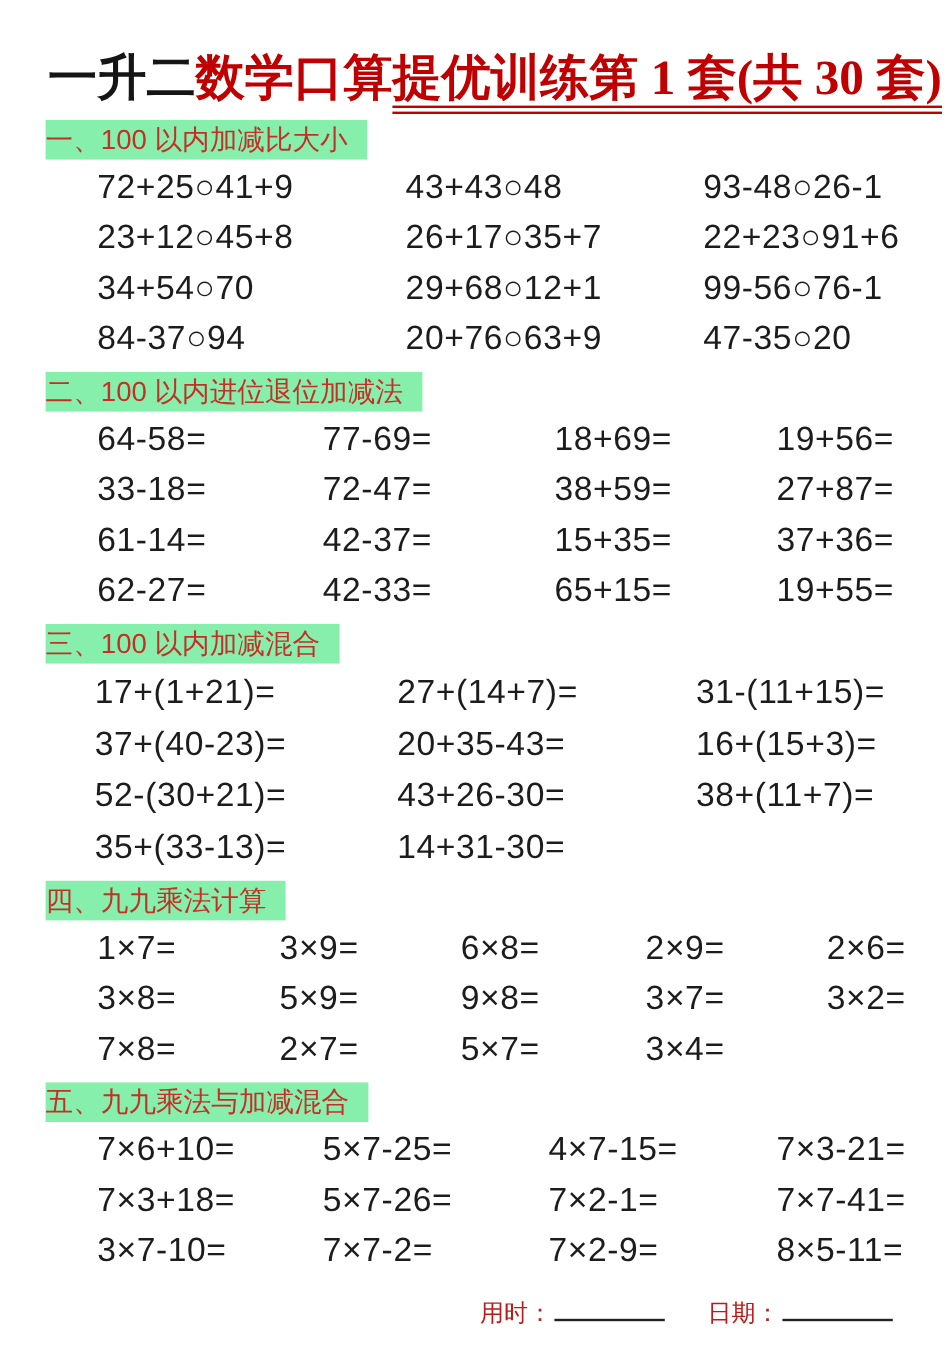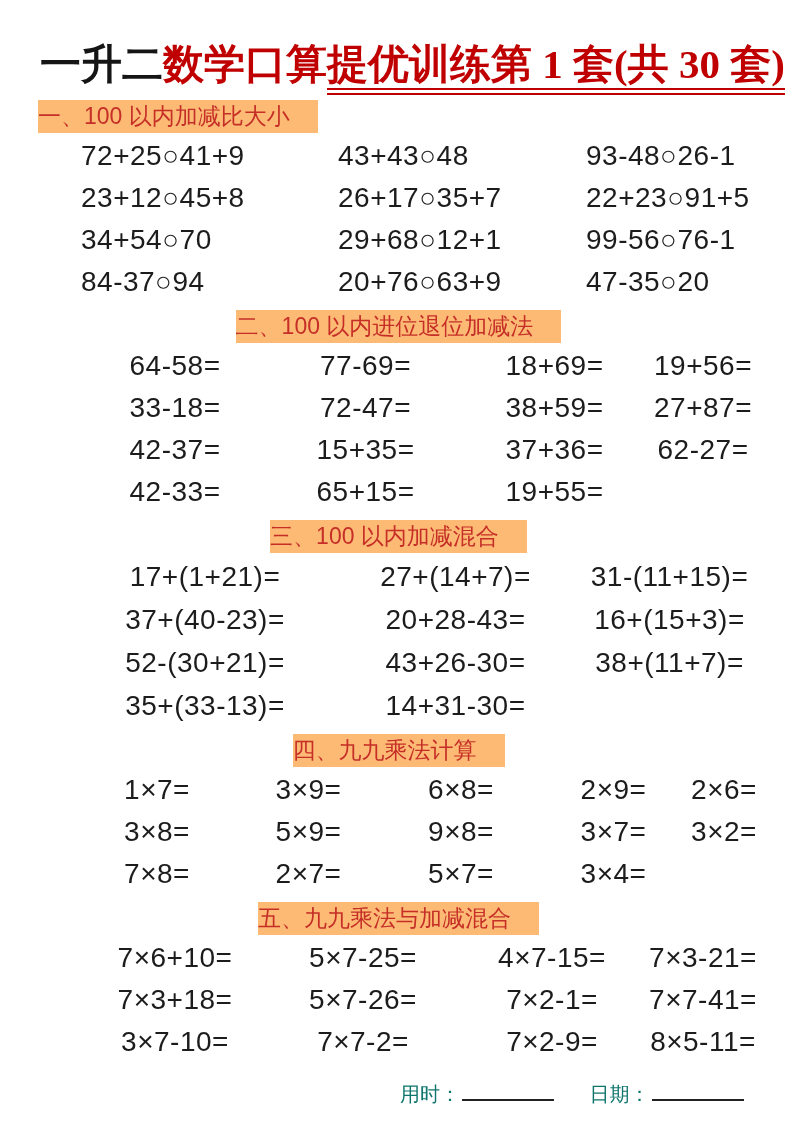--- a/index.html
+++ b/index.html
@@ -26,51 +26,51 @@
   }
   .t-black { color: #151515; }
   .t-red   { color: #c00000; }
   .t-underline {
     border-bottom: 7px double #c00000;
     padding-bottom: 1px;
   }
   
   .sec-heading {
     display: inline-block;
-    background: #fdba74;
+    background: #86efac;
     color: #c52f28;
     font-size: 23px;
     line-height: 33px;
-    padding: 0 28px 0 0;
+    padding: 0 16px 0 0;
     margin-left: -2px;
     white-space: nowrap;
   }
   section { margin: 0; }
-  section + section { margin-top: 7px; text-align: center; }
+  section + section { margin-top: 7px; }
   
   .grid {
     display: grid;
     grid-auto-rows: 42px;
     align-items: center;
     font-size: 28px;
     letter-spacing: 0.5px;
     margin-top: 2px;
   }
   .problem { white-space: nowrap; }
   .sec-0 .grid { grid-template-columns: 257px 248px auto; padding-left: 41px; }
   .sec-1 .grid { grid-template-columns: 188px 193px 185px auto; padding-left: 41px; }
   .sec-2 .grid { grid-template-columns: 252px 249px auto; padding-left: 39px; grid-auto-rows: 43px; }
   .sec-3 .grid { grid-template-columns: 152px 151px 154px 151px auto; padding-left: 41px; }
   .sec-4 .grid { grid-template-columns: 188px 188px 190px auto; padding-left: 41px; }
   
   .footer {
     margin: 16px 0 0 360px;
     font-size: 20px;
     white-space: nowrap;
-    color: #0f766e;
+    color: #b91c1c;
   }
   .blank {
     display: inline-block;
     width: 92px;
     height: 1em;
     border-bottom: 2px solid #222;
     margin: 0 2px;
     vertical-align: baseline;
   }
   .f-date { margin-left: 28px; }
@@ -82,51 +82,52 @@
 
   <h1 class="title"><span class="t-black">一升二</span><span class="t-red">数学口算</span><span class="t-red t-underline">提优训练第 1 套(共 30 套)</span></h1>
 
   <main id="sections-root">
       <section class="sec-0"><div class="sec-heading">一、100 以内加减比大小</div><div class="grid">
           <div class="problem">72+25○41+9</div>
           <div class="problem">43+43○48</div>
           <div class="problem">93-48○26-1</div>
           <div class="problem">23+12○45+8</div>
           <div class="problem">26+17○35+7</div>
-          <div class="problem">22+23○91+5</div>
+          <div class="problem">22+23○91+6</div>
           <div class="problem">34+54○70</div>
           <div class="problem">29+68○12+1</div>
           <div class="problem">99-56○76-1</div>
           <div class="problem">84-37○94</div>
           <div class="problem">20+76○63+9</div>
           <div class="problem">47-35○20</div>
         </div></section>
       <section class="sec-1"><div class="sec-heading">二、100 以内进位退位加减法</div><div class="grid">
           <div class="problem">64-58=</div>
           <div class="problem">77-69=</div>
           <div class="problem">18+69=</div>
           <div class="problem">19+56=</div>
           <div class="problem">33-18=</div>
           <div class="problem">72-47=</div>
           <div class="problem">38+59=</div>
           <div class="problem">27+87=</div>
+          <div class="problem">61-14=</div>
           <div class="problem">42-37=</div>
           <div class="problem">15+35=</div>
           <div class="problem">37+36=</div>
           <div class="problem">62-27=</div>
           <div class="problem">42-33=</div>
           <div class="problem">65+15=</div>
           <div class="problem">19+55=</div>
         </div></section>
       <section class="sec-2"><div class="sec-heading">三、100 以内加减混合</div><div class="grid">
           <div class="problem">17+(1+21)=</div>
           <div class="problem">27+(14+7)=</div>
           <div class="problem">31-(11+15)=</div>
           <div class="problem">37+(40-23)=</div>
-          <div class="problem">20+28-43=</div>
+          <div class="problem">20+35-43=</div>
           <div class="problem">16+(15+3)=</div>
           <div class="problem">52-(30+21)=</div>
           <div class="problem">43+26-30=</div>
           <div class="problem">38+(11+7)=</div>
           <div class="problem">35+(33-13)=</div>
           <div class="problem">14+31-30=</div>
         </div></section>
       <section class="sec-3"><div class="sec-heading">四、九九乘法计算</div><div class="grid">
           <div class="problem">1×7=</div>
           <div class="problem">3×9=</div>

